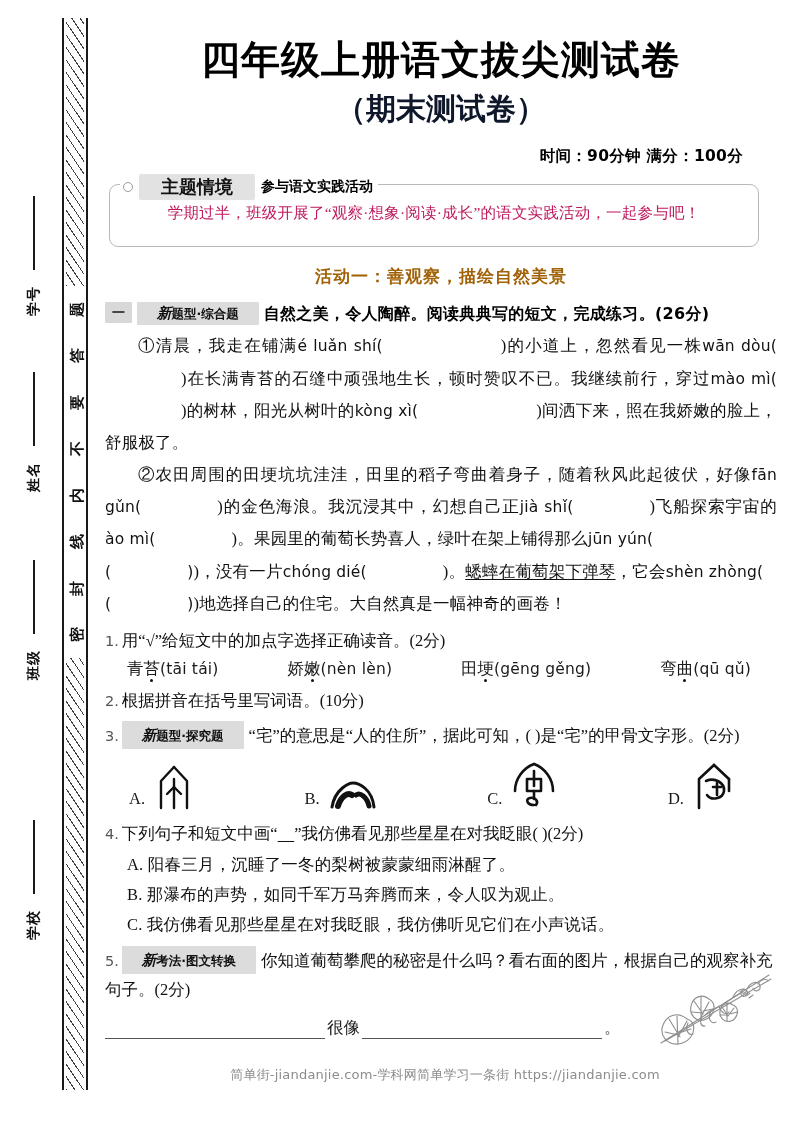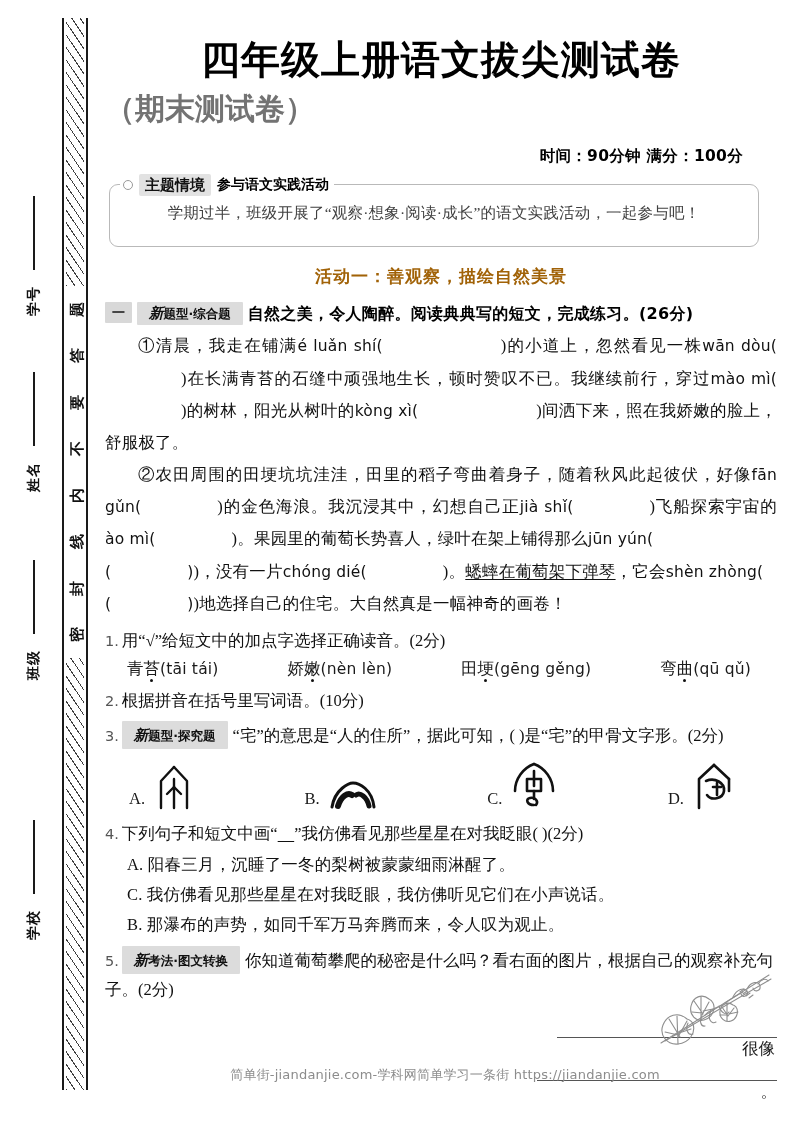--- a/index.html
+++ b/index.html
@@ -107,25 +107,25 @@
     text-align: center;
     font-family: "DejaVu Sans", "Liberation Sans", sans-serif;
     font-size: 39px;
     font-weight: 700;
     letter-spacing: 1px;
     color: #000;
     line-height: 1.12;
   }
   .title-sub {
     margin: 7px 0 0 0;
-    text-align: left;
+    text-align: center;
     font-family: "DejaVu Sans", "Liberation Sans", sans-serif;
     font-size: 30px;
     font-weight: 700;
-    color: #737373;
+    color: #0f172a;
   }
   .meta-line {
     margin: 16px 34px 0 0;
     text-align: right;
     font-family: "DejaVu Sans", "Liberation Sans", sans-serif;
     font-size: 15.5px;
     font-weight: 700;
     color: #000;
     letter-spacing: .3px;
   }
@@ -154,39 +154,39 @@
     width: 8px; height: 8px;
     border-radius: 50%;
     border: 1.6px solid #9a9a9a;
     background: #fff;
     display: inline-block;
   }
   .sit-tag {
     background: #e2e2e2;
     color: #111;
     font-family: "DejaVu Sans", "Liberation Sans", sans-serif;
-    font-size: 15px;
-    font-weight: 700;
-    padding: 1px 6px;
+    font-size: 18px;
+    font-weight: 700;
+    padding: 1px 22px;
     border-radius: 2px;
     line-height: 1.35;
   }
   .sit-title {
     font-family: "DejaVu Sans", "Liberation Sans", sans-serif;
     font-size: 14px;
     font-weight: 700;
     color: #000;
   }
   .situation-body {
     margin-top: 3px;
     font-family: "Liberation Serif", "DejaVu Serif", serif;
     font-size: 15.5px;
     line-height: 1.5;
     text-align: center;
-    color: #404040;
+    color: #be185d;
     letter-spacing: .2px;
   }
 
   .activity {
     margin: 18px 0 0 0;
     text-align: center;
     font-family: "Liberation Serif", "DejaVu Serif", serif;
     font-size: 17px;
     font-weight: 700;
     color: #a16207;
@@ -214,21 +214,21 @@
     position: relative;
     top: -2px;
   }
   .newtype-tag {
     display: inline-block;
     background: #dcdcdc;
     color: #111;
     font-family: "DejaVu Sans", "Liberation Sans", sans-serif;
     font-size: 12.5px;
     font-weight: 700;
-    padding: 1px 12px;
+    padding: 1px 20px;
     margin-right: 5px;
     border-radius: 1px;
     letter-spacing: 0;
     position: relative;
     top: -1px;
   }
   .newtype-tag .big {
     font-size: 14.5px;
     font-style: italic;
     font-weight: 700;
@@ -329,21 +329,20 @@
   .fill-wrap {
     position: relative;
     margin: 12px 0 0 0;
     height: 30px;
   }
   .fill-line {
     display: flex;
     align-items: flex-end;
     font-family: "Liberation Serif", "DejaVu Serif", serif;
     font-size: 16.5px;
-    flex-direction: column;
   }
   .rule {
     border-bottom: 1.2px solid #555;
     height: 20px;
   }
   .rule-a { width: 220px; }
   .rule-b { width: 240px; }
   .fill-word { padding: 0 2px; }
   .period { margin-left: 2px; }
 
@@ -500,22 +499,22 @@
             <path d="M24 22 L24 34"></path>
           </g>
         </svg>
       </span>
     </div>
 
     <div class="q">
       <span class="q-num">4.</span><span>下列句子和短文中画“</span><span class="uline">&nbsp;&nbsp;&nbsp;&nbsp;</span><span>”我仿佛看见那些星星在对我眨眼(        )(2分)</span>
     </div>
     <div class="opt">A. 阳春三月，沉睡了一冬的梨树被蒙蒙细雨淋醒了。</div>
+    <div class="opt">B. 那瀑布的声势，如同千军万马奔腾而来，令人叹为观止。</div>
     <div class="opt">C. 我仿佛看见那些星星在对我眨眼，我仿佛听见它们在小声说话。</div>
-    <div class="opt">B. 那瀑布的声势，如同千军万马奔腾而来，令人叹为观止。</div>
 
     <div class="q">
       <span class="q-num">5.</span><span class="newtype-tag"><span class="big">新</span><span>考法·图文转换</span></span><span>你知道葡萄攀爬的秘密是什么吗？看右面的图片，根据自己的观察补充句子。(2分)</span>
     </div>
 
     <div class="fill-wrap">
       <div class="fill-line">
         <span class="rule rule-a"></span>
         <span class="fill-word">很像</span>
         <span class="rule rule-b"></span>

